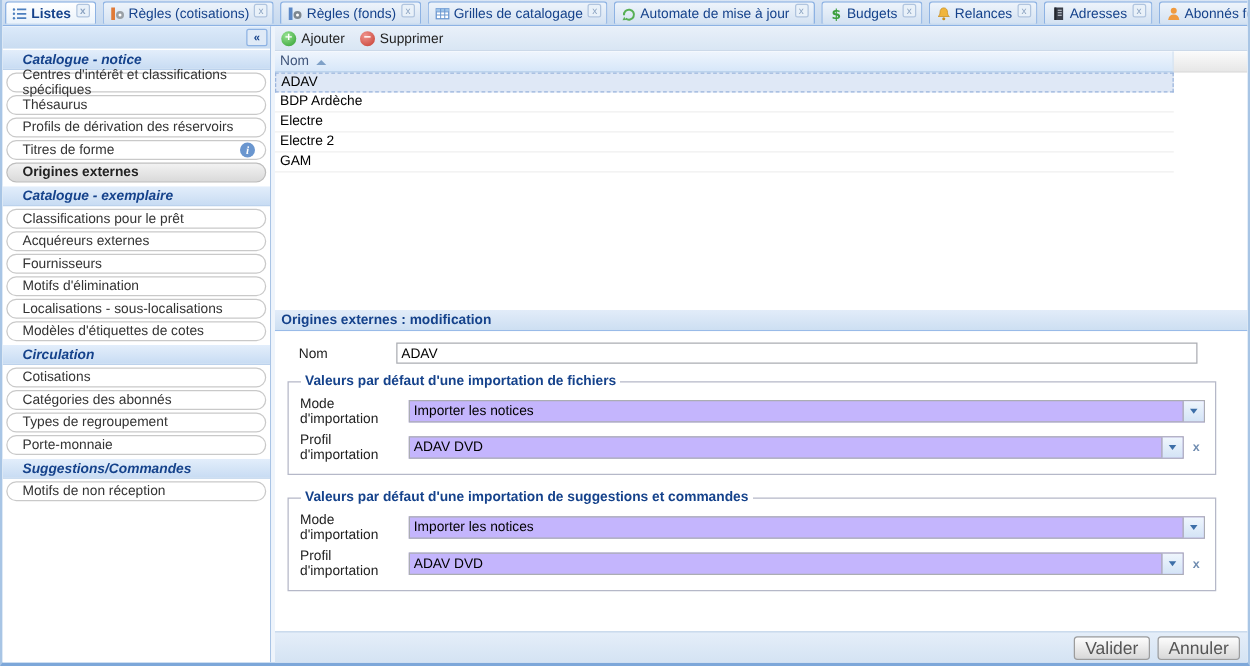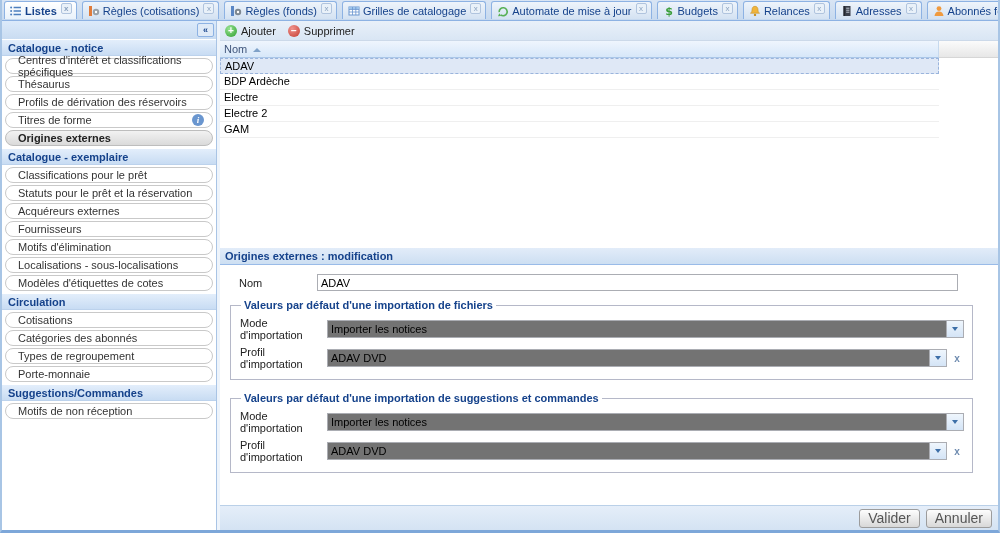--- a/index.html
+++ b/index.html
@@ -22,22 +22,22 @@
 
   
   .main { flex:1; display:flex; min-height:0; }
   .sidebar { width:215px; flex:0 0 auto; border-right:1px solid #a9c4e5; background:#fff;
              display:flex; flex-direction:column; overflow:hidden; }
   .splitter { width:3px; flex:0 0 auto; background:#eef4fb; }
   .side-topbar { height:18px; flex:0 0 auto; background:linear-gradient(#dceafa,#c9dcf1);
                  display:flex; justify-content:flex-end; align-items:center; padding:1px 2px; }
   .collapse-btn { width:17px; height:14px; background:#dfeaf7; border:1px solid #8db2e3; border-radius:2px;
                   color:#15428b; font-size:9px; line-height:12px; text-align:center; font-weight:bold; cursor:pointer; }
-  .section-header { height:17px; line-height:16px; padding-left:6px; font-weight:bold; color:#15428b;
-                    background:linear-gradient(#e3eefb,#c8dcf3); border-top:1px solid #fff; border-bottom:1px solid #bcd2ec; }
+  .section-header { height:17px; line-height:16px; padding-left:16px; font-weight:bold; color:#15428b;
+                    background:linear-gradient(#e3eefb,#c8dcf3); border-top:1px solid #fff; border-bottom:1px solid #bcd2ec;font-style:italic; }
   .side-item { height:16px; margin:2px 3px; border:1px solid #c9c9c9; border-radius:10px;
                display:flex; align-items:center; padding:0 8px 0 12px; color:#333; background:#fff; cursor:pointer; }
   .side-item.selected { background:linear-gradient(#f2f2f2,#dadada); border-color:#bdbdbd; font-weight:bold; color:#222; }
   .info-icon { margin-left:auto; width:12px; height:12px; border-radius:50%; background:#6a96cf; color:#fff;
                font-size:9px; font-weight:bold; font-style:italic; text-align:center; line-height:12px;
                font-family:"Liberation Serif", serif; cursor:pointer; }
 
   
   .content { flex:1; display:flex; flex-direction:column; min-width:0; background:#fff; }
   .toolbar { flex:0 0 20px; background:linear-gradient(#e9f0f9,#d9e6f4); border-bottom:1px solid #ccd9e9;
@@ -64,21 +64,21 @@
                  background:linear-gradient(#e2ecf9,#cddff2); border-top:1px solid #fff; border-bottom:1px solid #99bbe8; }
   .form-body { flex:0 0 240px; background:#fff; padding-top:9px; overflow:hidden; }
   .form-row { display:flex; align-items:center; margin:0 40px 8px 19px; }
   .form-label { width:78px; flex:0 0 auto; color:#222; }
   .text-input { flex:1; height:17px; border:1px solid #abadb3; padding:0 3px;
                 font:11px "Liberation Sans", sans-serif; color:#000; background:#fff; }
   fieldset.fs { margin:0 25px 12px 10px; border:1px solid #b5b8c8; padding:1px 8px 9px 8px; }
   .fs-legend { color:#15428b; font-weight:bold; padding:0 3px; margin-left:2px; }
   .fs-row { display:flex; align-items:center; margin:5px 0 0 1px; }
   .fs-label { width:87px; flex:0 0 auto; color:#222; }
-  .combo { flex:1; display:flex; height:18px; border:1px solid #abadb3; background:#737373; cursor:pointer; }
+  .combo { flex:1; display:flex; height:18px; border:1px solid #abadb3; background:#c4b5fd; cursor:pointer; }
   .combo-value { flex:1; padding:2px 3px; white-space:nowrap; overflow:hidden; }
   .combo-trigger { width:17px; flex:0 0 auto; border-left:1px solid #abadb3;
                    background:linear-gradient(#eff6fd,#d4e4f6); display:flex; align-items:center; justify-content:center; }
   .combo-trigger::after { content:""; border-left:3px solid transparent; border-right:3px solid transparent;
                           border-top:4px solid #3d6fa8; }
   .clear-x { width:14px; flex:0 0 auto; margin-left:3px; color:#6f8cb0; font-weight:bold; font-size:10px;
              text-align:center; cursor:pointer; }
 
   .footer { flex:0 0 25px; background:linear-gradient(#e5eef9,#d4e3f3); border-top:1px solid #bad0e8;
             display:flex; justify-content:flex-end; align-items:center; gap:6px; padding-right:6px; }
@@ -211,23 +211,20 @@
           <div class="side-item">
             <span>Titres de forme</span>
             <span class="info-icon">i</span>
           </div>
           <div class="side-item selected">
             <span>Origines externes</span>
           </div>
           <div class="section-header">Catalogue - exemplaire</div>
           <div class="side-item">
             <span>Classifications pour le prêt</span>
-          </div>
-          <div class="side-item">
-            <span>Statuts pour le prêt et la réservation</span>
           </div>
           <div class="side-item">
             <span>Acquéreurs externes</span>
           </div>
           <div class="side-item">
             <span>Fournisseurs</span>
           </div>
           <div class="side-item">
             <span>Motifs d'élimination</span>
           </div>

